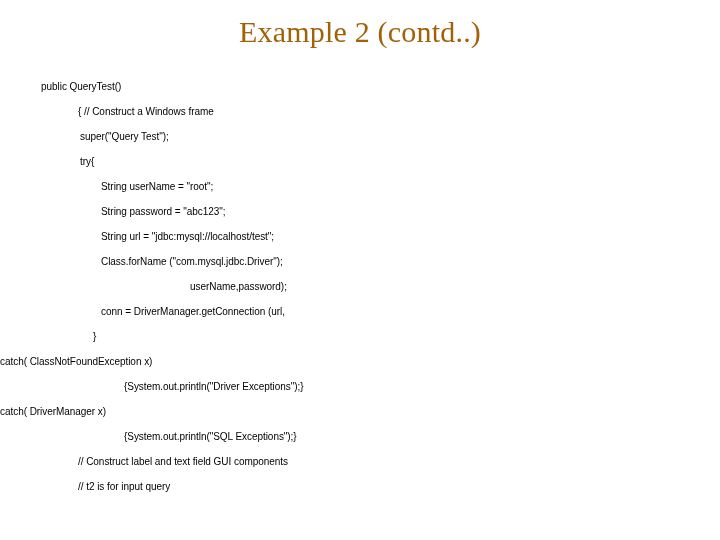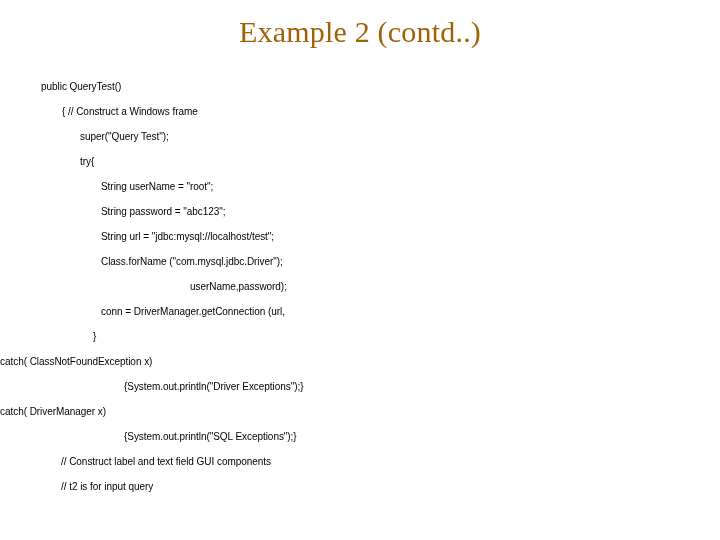--- a/index.html
+++ b/index.html
@@ -43,28 +43,28 @@
     font-family: "Liberation Sans", sans-serif;
     font-size: 10px;
     line-height: 25px;
     height: 25px;
     color: #000000;
     white-space: pre;
     letter-spacing: -0.05px;
   }
   
   .ind-0  { padding-left: 41px; }
-  .ind-1  { padding-left: 62px; }
+  .ind-1  { padding-left: 62px; margin-left: 16px; }
   .ind-2  { padding-left: 80px; }
   .ind-3  { padding-left: 93px; }
   .ind-4  { padding-left: 101px; }
   .ind-5  { }
   .ind-6  { padding-left: 124px; }
   .ind-7  { padding-left: 190px; }
-  .ind-8  { padding-left: 61px; }
+  .ind-8  { padding-left: 78px; }
 </style>
 </head>
 <body>
 
 <div class="slide">
 
   <div class="slide-title">Example 2 (contd..)</div>
 
   <div class="code-block">
       <div class="code-line ind-0">public QueryTest()</div>

